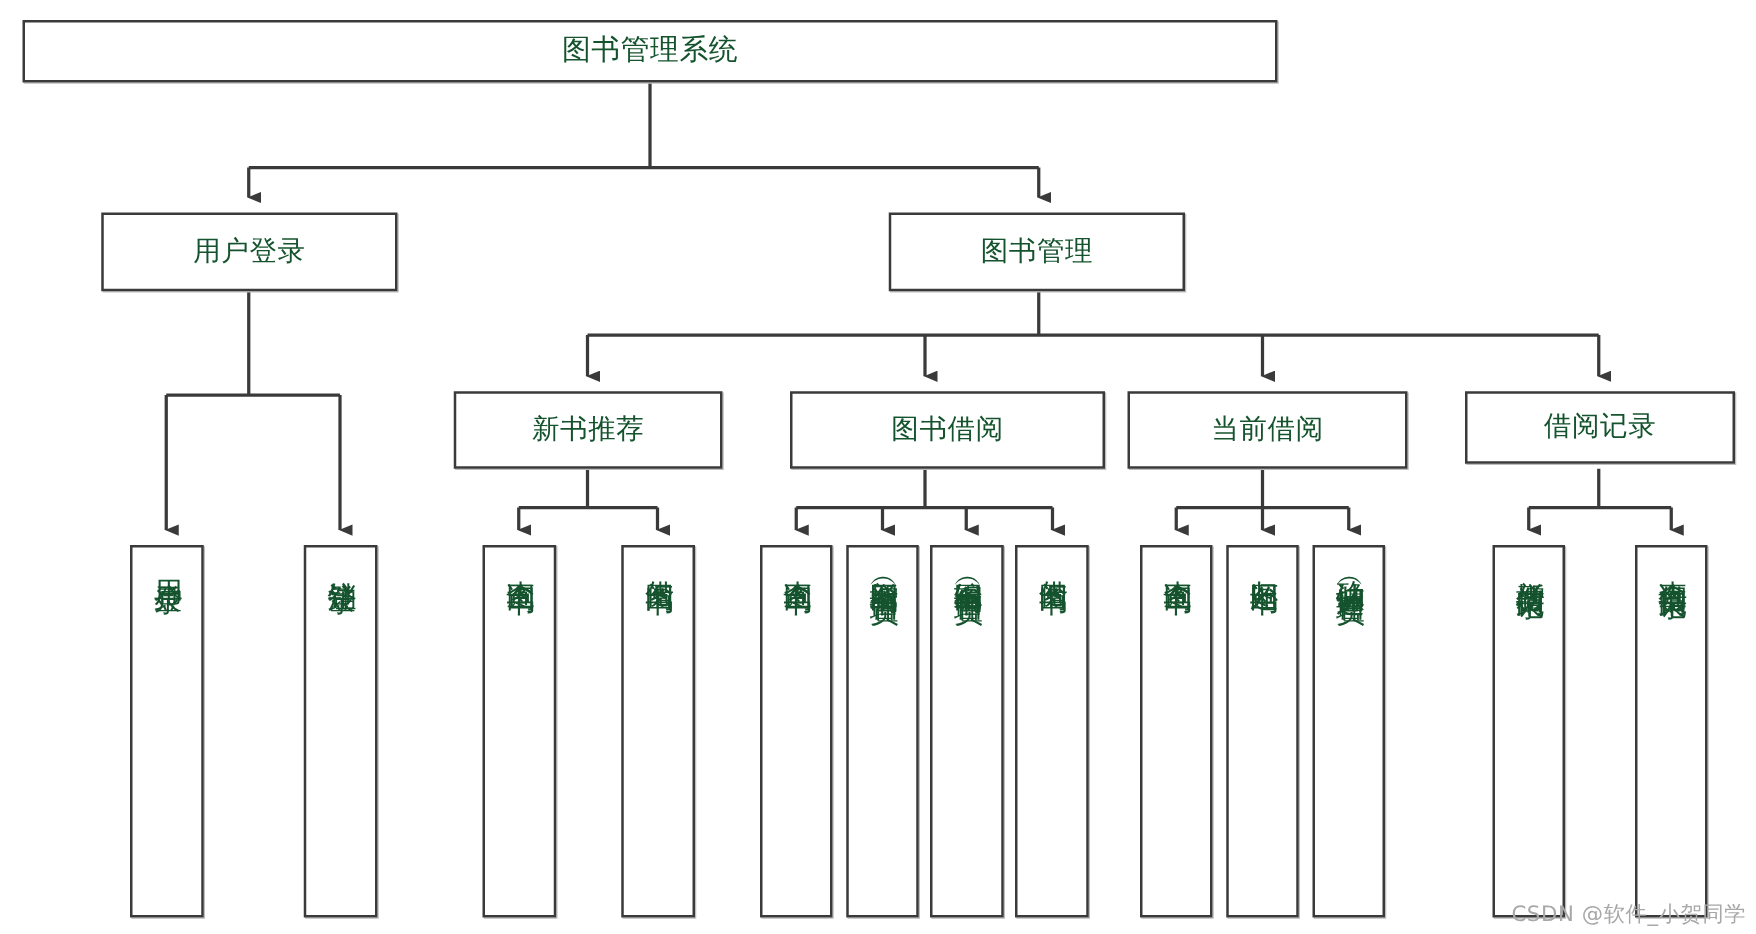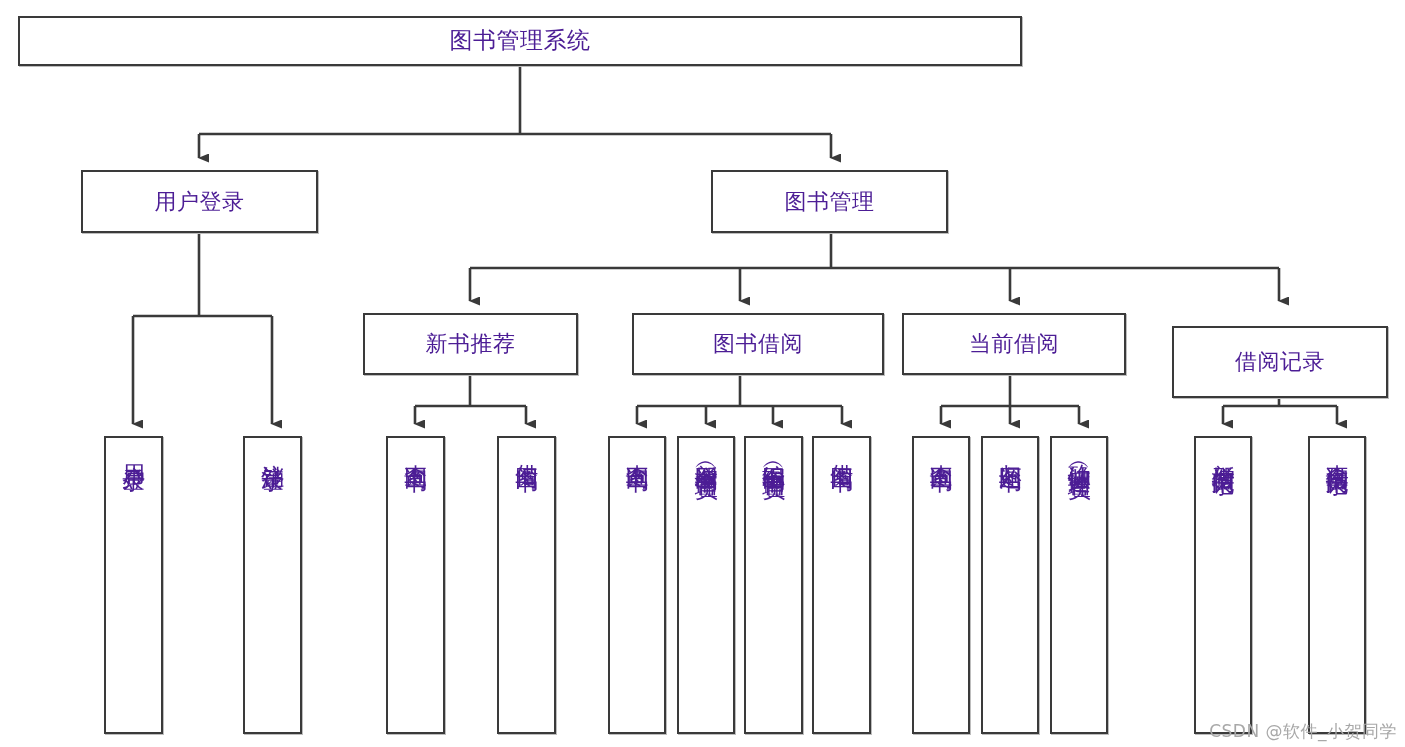--- a/index.html
+++ b/index.html
@@ -27,21 +27,21 @@
     pointer-events: none;
   }
   .node {
     position: absolute;
     box-sizing: border-box;
     border: 2px solid #3a3a3a;
     background: #ffffff;
     display: flex;
     align-items: center;
     justify-content: center;
-    color: #4c1d95;
+    color: #14532d;
     box-shadow: 1px 1px 0 #bdbdbd;
   }
   .node-label {
     display: block;
     text-align: center;
     line-height: 1.18;
     letter-spacing: 0.5px;
   }
   
   .node.horiz .node-label {
@@ -143,21 +143,21 @@
 
   <div class="node horiz" style="left:363px; top:313px; width:215px; height:62px;">
     <span class="node-label">新书推荐</span>
   </div>
   <div class="node horiz" style="left:632px; top:313px; width:252px; height:62px;">
     <span class="node-label">图书借阅</span>
   </div>
   <div class="node horiz" style="left:902px; top:313px; width:224px; height:62px;">
     <span class="node-label">当前借阅</span>
   </div>
-  <div class="node horiz" style="left:1172px; top:326px; width:216px; height:72px;">
+  <div class="node horiz" style="left:1172px; top:313px; width:216px; height:58px;">
     <span class="node-label">借阅记录</span>
   </div>
 
   <div class="node vert" style="left:104px; top:436px; width:59px; height:298px;">
     <span class="node-label">用户登录</span>
   </div>
   <div class="node vert" style="left:243px; top:436px; width:59px; height:298px;">
     <span class="node-label">注销登录</span>
   </div>
 

